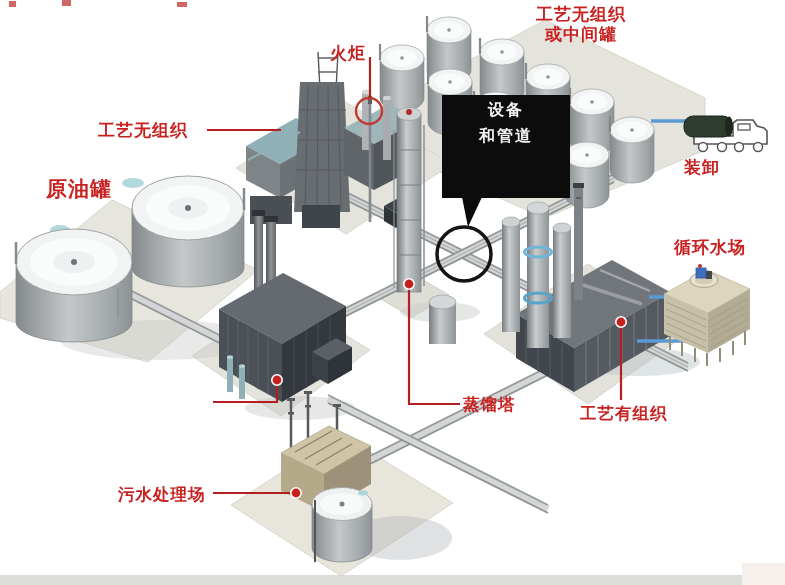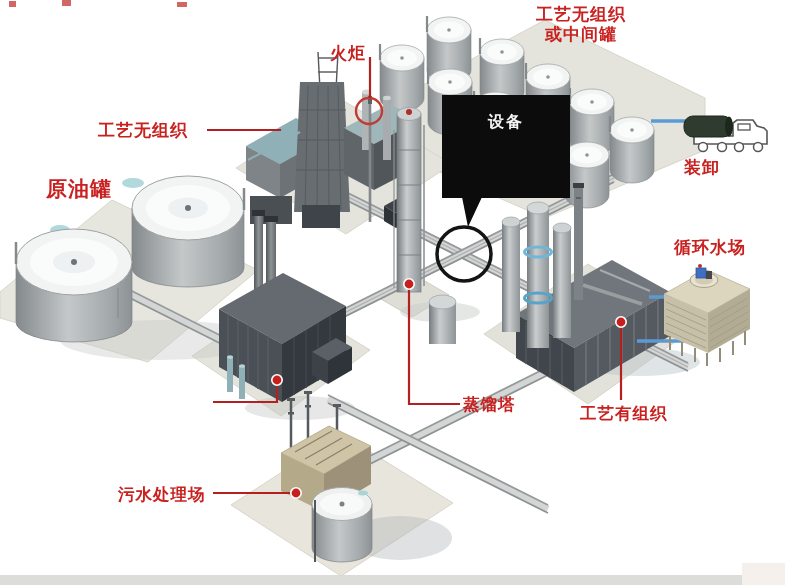--- a/index.html
+++ b/index.html
@@ -12,21 +12,21 @@
     position:absolute;color:#c8211f;font-weight:bold;font-size:17px;
     letter-spacing:1px;white-space:nowrap;line-height:1.1;
   }
   .lbl.small{font-size:16.5px;}
   .lbl-multi{position:absolute;color:#c8211f;font-weight:bold;font-size:17px;
     letter-spacing:1px;text-align:center;line-height:19.5px;}
   .callout{
     position:absolute;left:442px;top:95px;width:128px;height:103px;
     background:#0c0c0c;color:#f4f4f4;text-align:center;
     font-size:16px;font-weight:bold;letter-spacing:2px;line-height:25.5px;
-    padding-top:14px;box-sizing:border-box;
+    padding-top:2px;box-sizing:border-box;
   }
   .callout div{margin:0;}
 </style>
 </head>
 <body>
 
 <div class="stage">
 
 <svg width="785" height="585" viewBox="0 0 785 585">
   <defs>
@@ -382,15 +382,16 @@
 <div class="lbl" style="left:98px;top:121px;text-align:center;">工艺无组织</div>
 <div class="lbl" style="left:46px;top:178px;font-size:21px;">原油罐</div>
 <div class="lbl" style="left:684px;top:158px;">装卸</div>
 <div class="lbl" style="left:674px;top:238px;">循环水场</div>
 <div class="lbl small" style="left:463px;top:396px;">蒸馏塔</div>
 <div class="lbl small" style="left:580px;top:405px;">工艺有组织</div>
 <div class="lbl small" style="left:118px;top:486px;">污水处理场</div>
 
 <div class="callout">
   <div>设备</div>
+  <div>和管道</div>
 </div>
 
 </div>
 
 </body></html>

